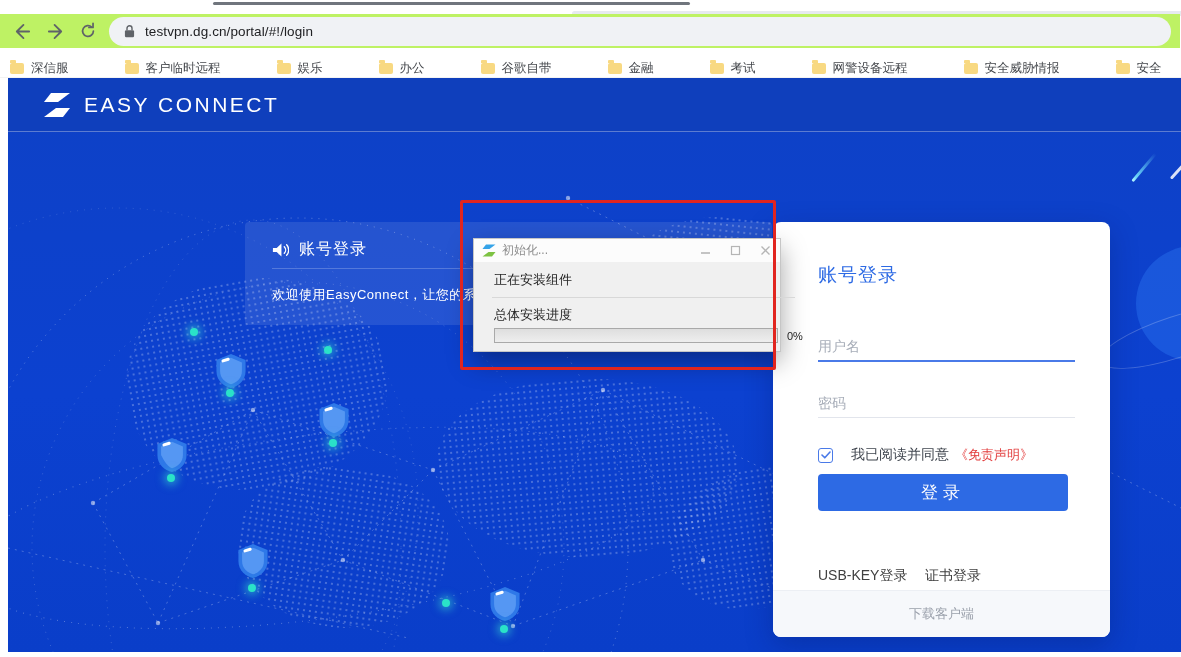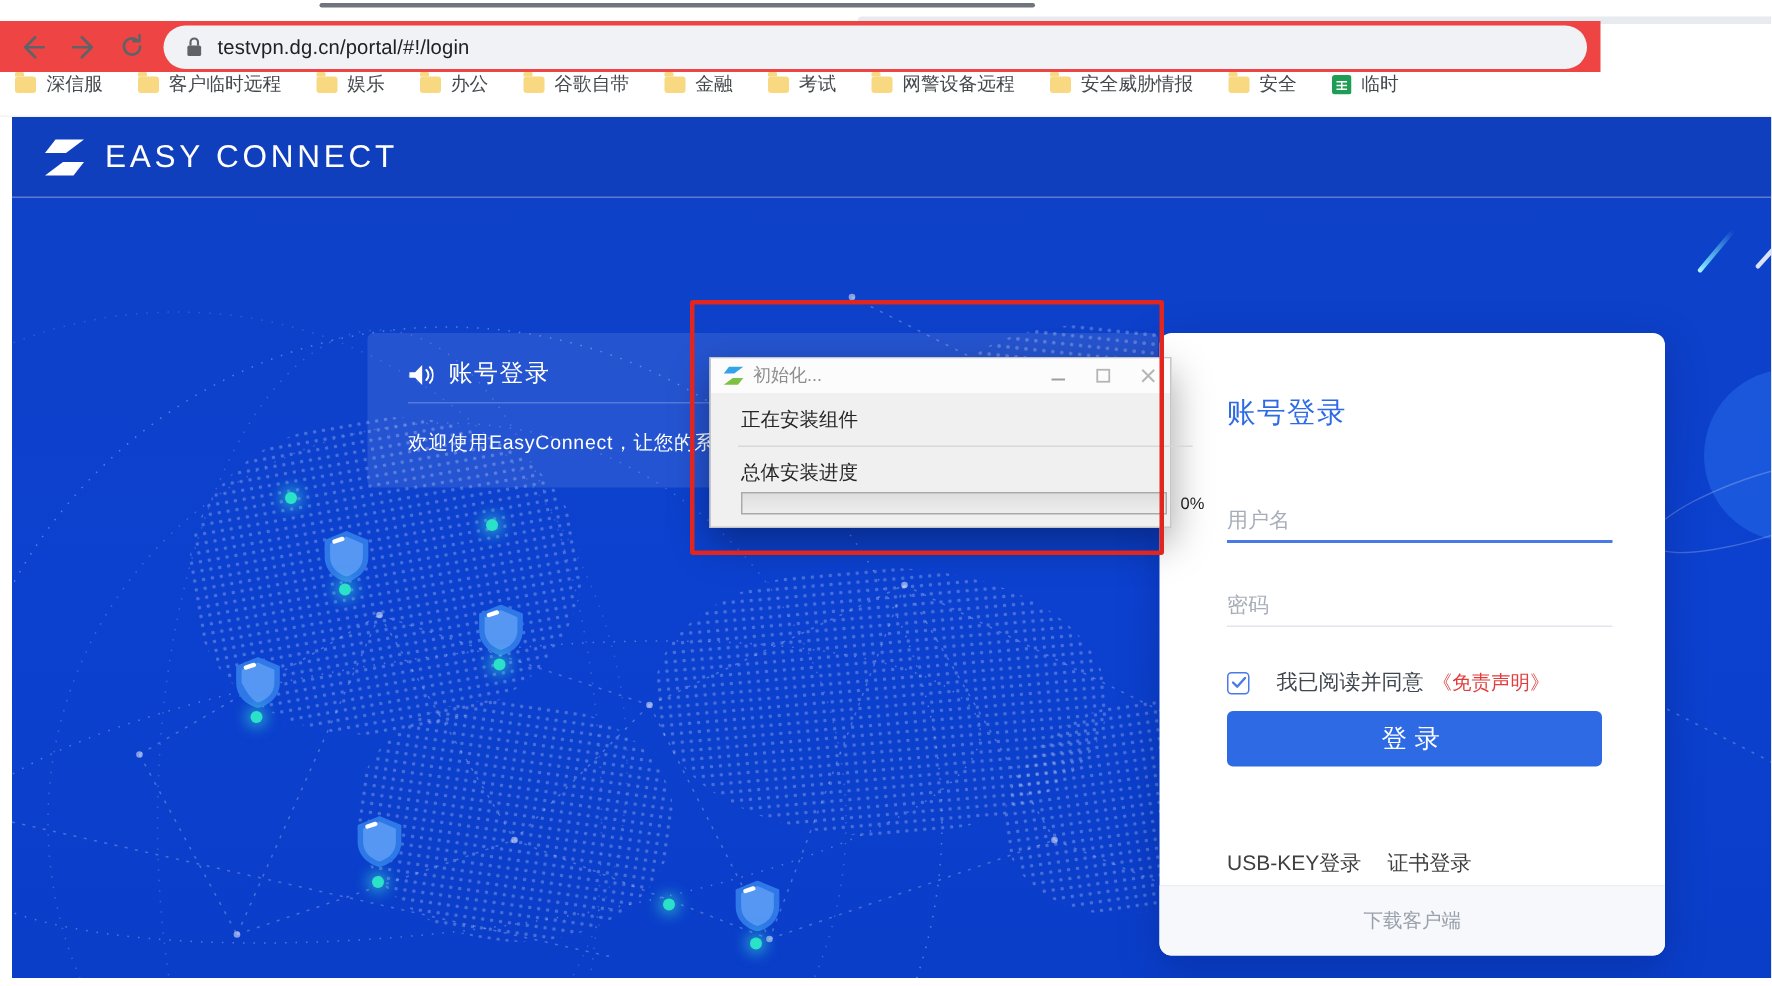--- a/index.html
+++ b/index.html
@@ -4,41 +4,41 @@
 <style>
   * { margin:0; padding:0; box-sizing:border-box; }
   body { font-family:"Liberation Sans","DejaVu Sans",sans-serif; background:#fff; }
   .screen { position:relative; width:1181px; height:657px; overflow:hidden; background:#fff; }
 
   
   .chrome-top { position:absolute; left:0; top:0; width:1181px; height:14px; background:#fff; }
   .tab-line  { position:absolute; left:213px; top:2px; width:477px; height:3px; background:#70757d; border-radius:2px; }
   .win-band  { position:absolute; left:572px; top:11px; width:609px; height:5px; background:#e7eaef; border-radius:3px 0 0 3px; }
 
-  .toolbar { position:absolute; left:0; top:14px; width:1067px; height:34px; background:#ef4444; display:flex; align-items:center; }
+  .toolbar { position:absolute; left:0; top:14px; width:1180px; height:34px; background:#bef264; display:flex; align-items:center; }
   .nav-btn { width:20px; height:20px; display:flex; align-items:center; justify-content:center; cursor:pointer; }
   .nav-btn svg { display:block; }
   .btn-back { margin-left:12px; }
   .btn-fwd  { margin-left:13px; }
   .btn-reload { margin-left:13px; }
   .omnibox { margin-left:11px; margin-right:9px; flex:1; height:29px; background:#f0f2f5; border-radius:15px; display:flex; align-items:center; padding-left:13px; }
   .omni-url { font-size:13.5px; color:#202124; margin-left:8px; letter-spacing:.1px; }
 
-  .bookmarks { position:absolute; left:0; top:48px; width:1181px; height:30px; background:#fff; display:flex; align-items:flex-start; padding-left:10px; border-bottom:1px solid #f3f3f3; }
+  .bookmarks { position:absolute; left:0; top:48px; width:1181px; height:30px; background:#fff; display:flex; align-items:flex-end; padding-left:10px; border-bottom:1px solid #f3f3f3;gap:33px; }
   .bm { display:flex; align-items:center; margin-right:23px; cursor:pointer; }
   .bm-label { font-size:12.5px; color:#45484d; margin-left:7px; white-space:nowrap; }
   .folder { width:14px; height:11px; background:#f8d982; border-radius:2px; position:relative; flex:0 0 auto; }
   .folder::before { content:""; position:absolute; top:-3px; left:0; width:6px; height:3px; background:#f8d982; border-radius:1px 1px 0 0; }
 
   
   .page { position:absolute; left:8px; top:78px; width:1173px; height:574px; overflow:hidden;
           background:linear-gradient(180deg,#0e41c6 0%,#0c41d0 55%,#0a3ec9 100%); }
 
   .site-header { position:absolute; left:0; top:0; width:100%; height:54px; background:#0f3fbc;
-                 border-bottom:1px solid rgba(255,255,255,.32); display:flex; align-items:center; padding-left:20px; z-index:6; }
+                 border-bottom:1px solid rgba(255,255,255,.32); display:flex; align-items:center; padding-left:34px; z-index:6; }
   .logo-text { color:#fff; font-size:21px; font-weight:400; letter-spacing:2.5px; margin-left:12px; }
 
   
   .deco { position:absolute; z-index:1; }
   .globe-svg { left:0; top:0; width:1173px; height:574px; }
   .map-blob { position:absolute; z-index:1; opacity:.55;
     background-image:radial-gradient(rgba(255,255,255,.45) 1px, transparent 1.4px);
     background-size:6px 6px; }
   .cyan-dot { position:absolute; z-index:2; width:8px; height:8px; border-radius:50%;
     background:#2ae2c8; box-shadow:0 0 9px 3px rgba(60,230,210,.55); }

